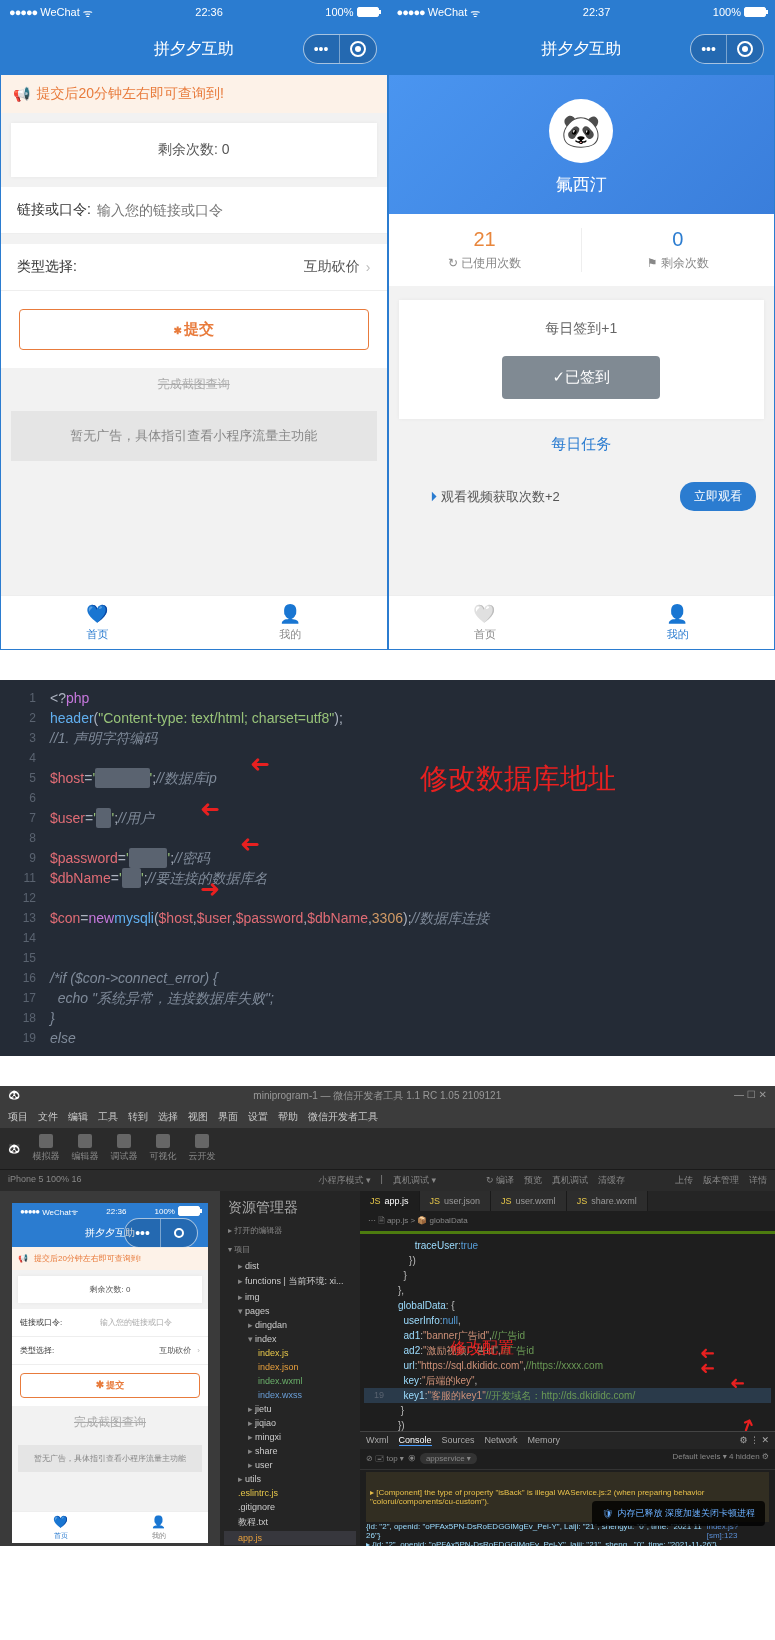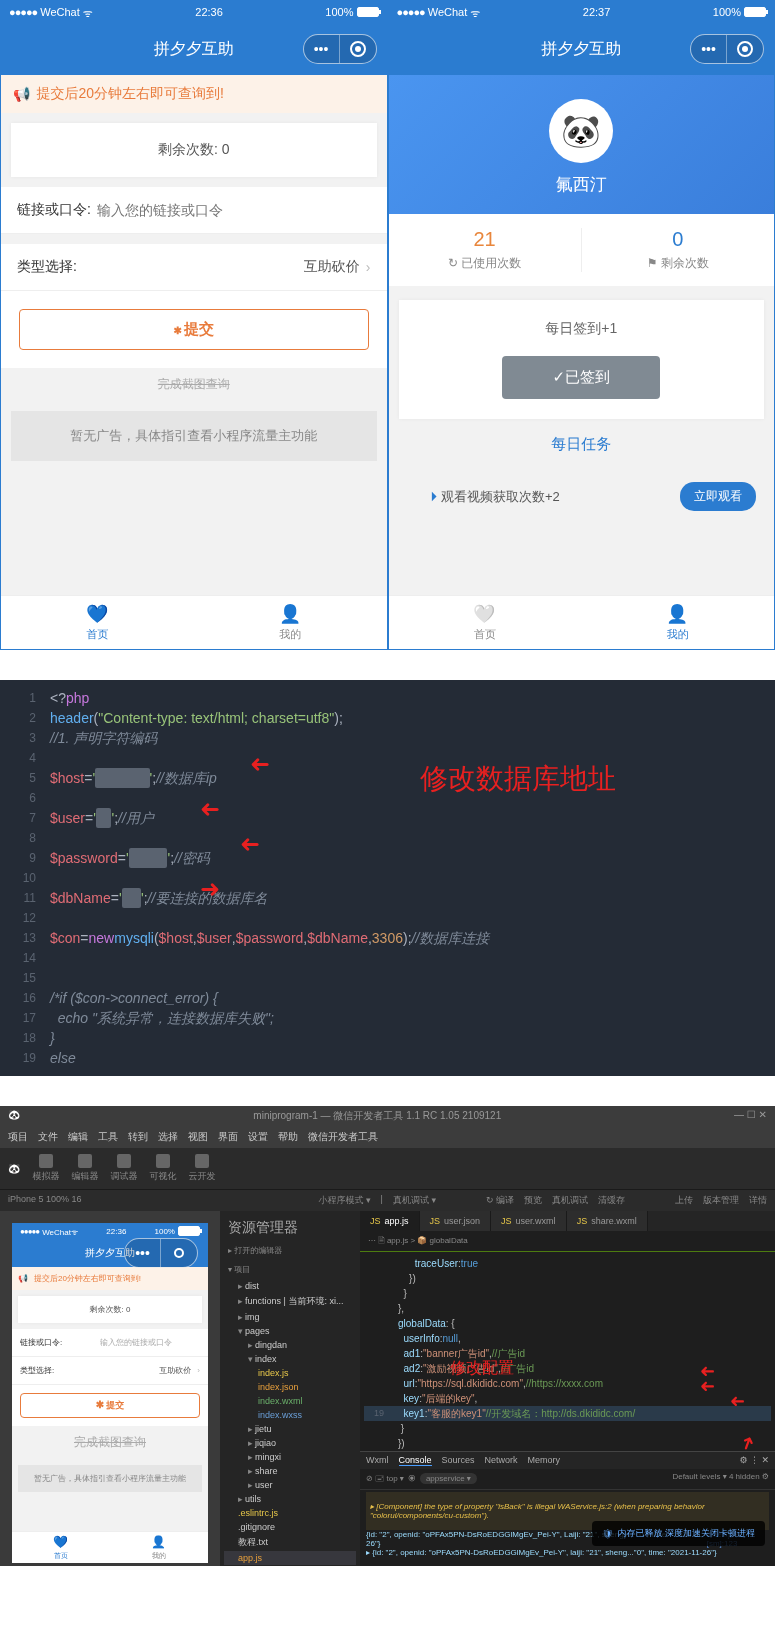--- a/index.html
+++ b/index.html
@@ -98,21 +98,21 @@
 .dt-tab.active { background:#1e1e1e; color:#fff; }
 .dt-code { flex:1; font-family:Consolas,monospace; font-size:10px; padding:4px; position:relative; overflow:hidden; }
 .dt-cl { display:flex; line-height:15px; }
 .dt-cl .ln { width:20px; font-size:9px; }
 .ed-kw { color:#569cd6; } .ed-str { color:#ce9178; } .ed-cm { color:#6a9955; } .ed-prop { color:#9cdcfe; }
 .dt-console { height:140px; background:#1e1e1e; border-top:1px solid #444; font-size:9px; }
 .dt-ctabs { display:flex; background:#252525; padding:3px 6px; gap:10px; color:#aaa; }
 .dt-ctabs .act { color:#fff; border-bottom:1px solid #4a9eff; }
 .dt-cfilter { padding:3px 6px; display:flex; justify-content:space-between; color:#888; font-size:8px; border-bottom:1px solid #333; }
 .dt-clog { padding:2px 6px; font-family:Consolas,monospace; font-size:8px; }
-.dt-warn { color:#e8c04a; background:rgba(232,192,74,.1); padding:10px 4px;font-style:italic; }
+.dt-warn { color:#e8c04a; background:rgba(232,192,74,.1); padding:16px 4px; }
 .dt-obj { color:#9cdcfe; }
 .dt-red-arrow { color:#e82020; font-size:18px; position:absolute; }
 .dt-red-text { color:#e82020; font-size:16px; position:absolute; font-family:"Microsoft YaHei"; }
 .dt-toast { position:absolute; bottom:20px; right:10px; background:rgba(0,0,0,.8); color:#6aafff; padding:6px 10px; border-radius:4px; font-size:9px; display:flex; align-items:center; gap:4px; }
 </style>
 </head>
 <body>
 
 <div class="row">
 
@@ -283,23 +283,20 @@
     </div>
   <div class="code-line">
       <span class="ln">9</span>
       <span class="var">$password</span>
       <span class="op">=</span>
       <span class="str">'</span>
       <span class="blur">&nbsp;&nbsp;&nbsp;&nbsp;&nbsp;&nbsp;&nbsp;&nbsp;&nbsp;&nbsp;</span>
       <span class="str">'</span>
       <span class="op">;</span>
       <span class="cm">//密码</span>
-    </div>
-  <div class="code-line">
-      <span class="ln">10</span>
     </div>
   <div class="code-line">
       <span class="ln">11</span>
       <span class="var">$dbName</span>
       <span class="op">=</span>
       <span class="str">'</span>
       <span class="blur">&nbsp;&nbsp;&nbsp;&nbsp;&nbsp;</span>
       <span class="str">'</span>
       <span class="op">;</span>
       <span class="cm">//要连接的数据库名</span>
@@ -478,21 +475,21 @@
           <div class="item json " style="padding-left:14px">app.json</div>
         </div>
     </div>
     <div class="dt-editor">
       <div class="dt-tabs" id="dt-edtabs">
           <div class="dt-tab active"><span style="color:#e8c84a">JS</span> app.js</div>
           <div class="dt-tab "><span style="color:#e8c84a">JS</span> user.json</div>
           <div class="dt-tab "><span style="color:#e8c84a">JS</span> user.wxml</div>
           <div class="dt-tab "><span style="color:#e8c84a">JS</span> share.wxml</div>
         </div>
-      <div style="padding:3px 8px;font-size:8px;color:#888;border-bottom:1px solid #4d7c0f">⋯ <span>🗎 app.js &gt; 📦 globalData</span></div>
+      <div style="padding:3px 8px;font-size:8px;color:#888;border-bottom:3px solid #4d7c0f">⋯ <span>🗎 app.js &gt; 📦 globalData</span></div>
       <div class="dt-code">
         <div class="dt-cl"><span class="ln"></span>&nbsp;&nbsp;&nbsp;&nbsp;&nbsp;&nbsp;<span class="ed-prop">traceUser</span>: <span class="ed-kw">true</span></div>
         <div class="dt-cl"><span class="ln"></span>&nbsp;&nbsp;&nbsp;&nbsp;})</div>
         <div class="dt-cl"><span class="ln"></span>&nbsp;&nbsp;}</div>
         <div class="dt-cl"><span class="ln"></span>},</div>
         <div class="dt-cl">
             <span class="ln"></span>
           </div>
         <div class="dt-cl"><span class="ln"></span><span class="ed-prop">globalData</span>: {</div>
         <div class="dt-cl"><span class="ln"></span>&nbsp;&nbsp;<span class="ed-prop">userInfo</span>: <span class="ed-kw">null</span>,</div>

